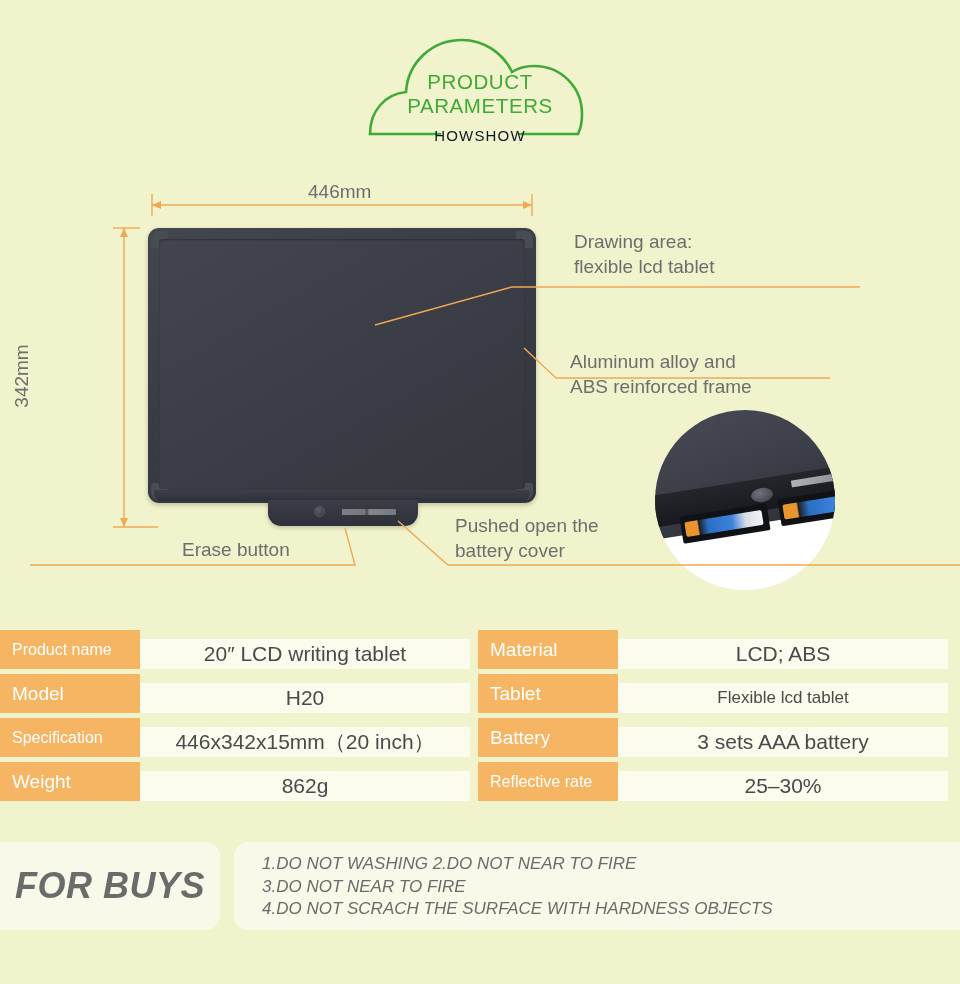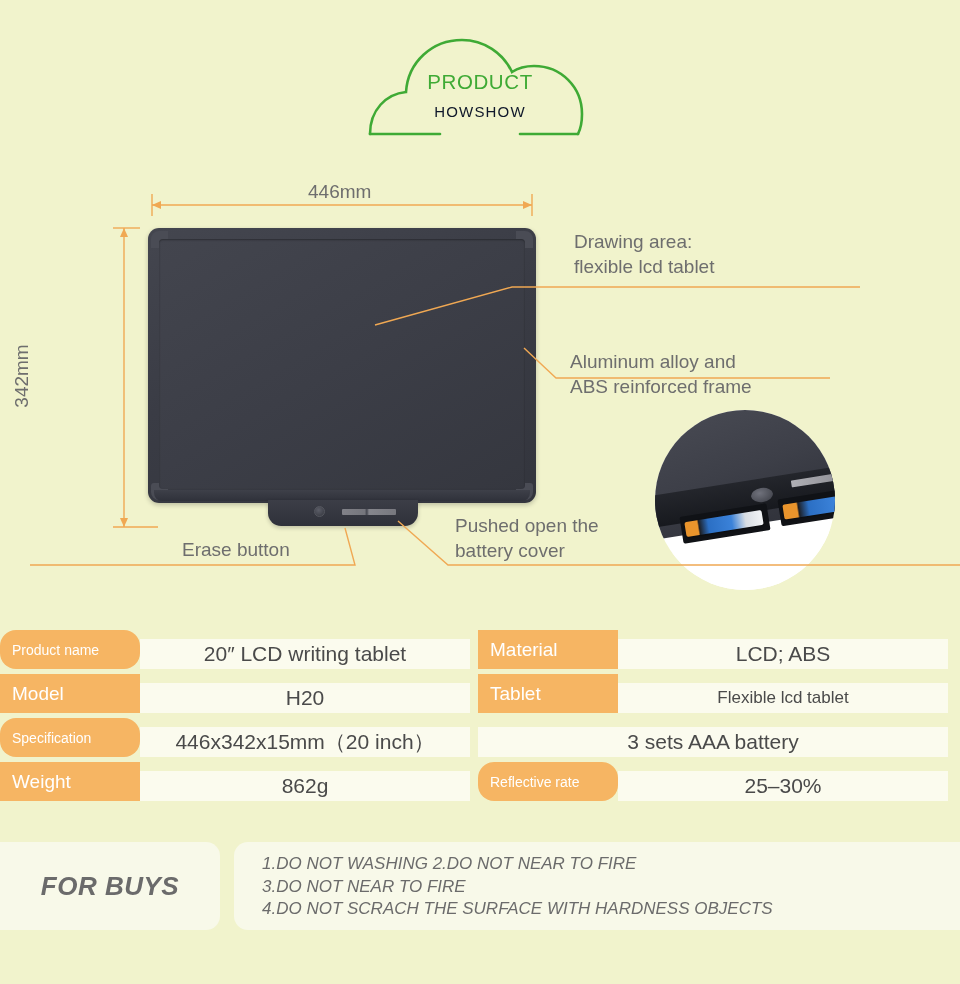--- a/index.html
+++ b/index.html
@@ -240,21 +240,21 @@
     width: 140px;
     background: #f6b563;
     color: #ffffff;
     font-size: 19px;
     display: flex;
     align-items: center;
     padding-left: 12px;
     box-sizing: border-box;
     white-space: nowrap;
   }
-  .spec-label.small { font-size: 14px; border-radius: 16px; }
+  .spec-label.small { font-size: 16px; }
   .spec-value {
     flex: 1;
     background: #fbfbee;
     color: #4a4a4a;
     font-size: 21px;
     display: flex;
     align-items: center;
     justify-content: center;
     box-sizing: border-box;
     white-space: nowrap;
@@ -275,21 +275,21 @@
     height: 88px;
     background: #f8f9e9;
     border-radius: 0 14px 14px 0;
     display: flex;
     align-items: center;
     justify-content: center;
     box-sizing: border-box;
   }
   #buys-title {
     color: #6b6b6b;
-    font-size: 26px;
+    font-size: 36px;
     font-weight: bold;
     font-style: italic;
     letter-spacing: 0.5px;
   }
   #buys-spacer { width: 14px; }
   #buys-list-box {
     width: 726px;
     height: 88px;
     background: #f8f9e9;
     border-radius: 14px 0 0 14px;
@@ -309,20 +309,21 @@
 
 <div id="header-banner">
   <svg id="cloud-svg" width="236" height="130" viewBox="0 0 236 130">
     <path d="M8 112 C8 88 24 72 44 70 C46 40 70 18 100 18 C122 18 141 31 150 50
              C156 46 164 44 172 44 C199 44 220 65 220 92 C220 99 219 106 216 112" fill="none" stroke="#3faa35" stroke-width="2.6" stroke-linecap="round"></path>
     <line x1="8" y1="112" x2="78" y2="112" stroke="#3faa35" stroke-width="2.6" stroke-linecap="round"></line>
     <line x1="158" y1="112" x2="216" y2="112" stroke="#3faa35" stroke-width="2.6" stroke-linecap="round"></line>
   </svg>
   <div class="cloud-text-block">
     <div id="title-line1">PRODUCT</div>
+    <div id="title-line2">PARAMETERS</div>
     <div id="brand-line">HOWSHOW</div>
   </div>
 </div>
 
 <div id="diagram-area">
 
   <svg id="dim-svg" width="960" height="460">
 
     <line x1="152" y1="40" x2="532" y2="40" stroke="#f0a853" stroke-width="1.4"></line>
     <path d="M152 40 l9 -4 v8 z" fill="#f0a853"></path>
@@ -416,20 +417,21 @@
     </div>
   </div>
 
   <div class="spec-row">
     <div class="spec-half">
       <div class="spec-label small">Specification</div>
       <div class="spec-value">446x342x15mm（20 inch）</div>
     </div>
     <div class="spec-gap"></div>
     <div class="spec-half">
+      <div class="spec-label">Battery</div>
       <div class="spec-value">3 sets AAA battery</div>
     </div>
   </div>
 
   <div class="spec-row">
     <div class="spec-half">
       <div class="spec-label">Weight</div>
       <div class="spec-value">862g</div>
     </div>
     <div class="spec-gap"></div>

